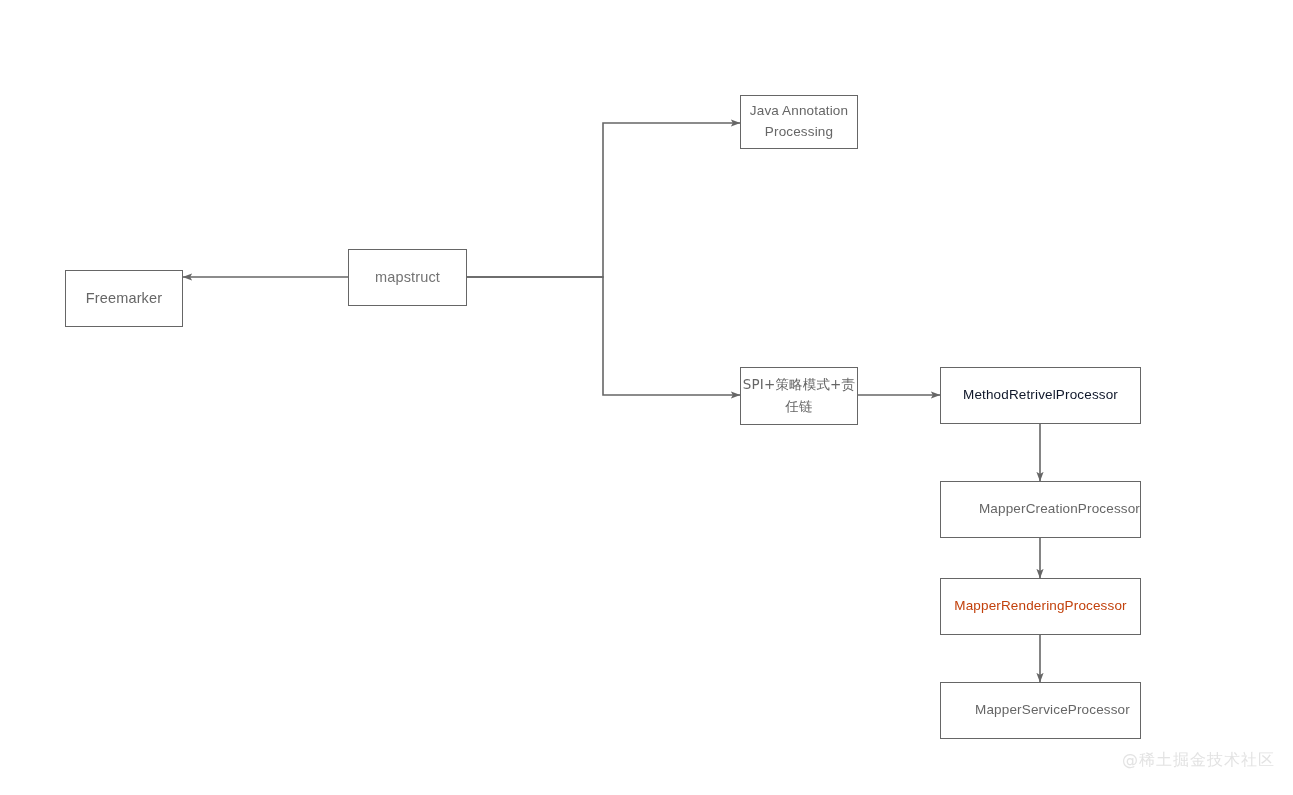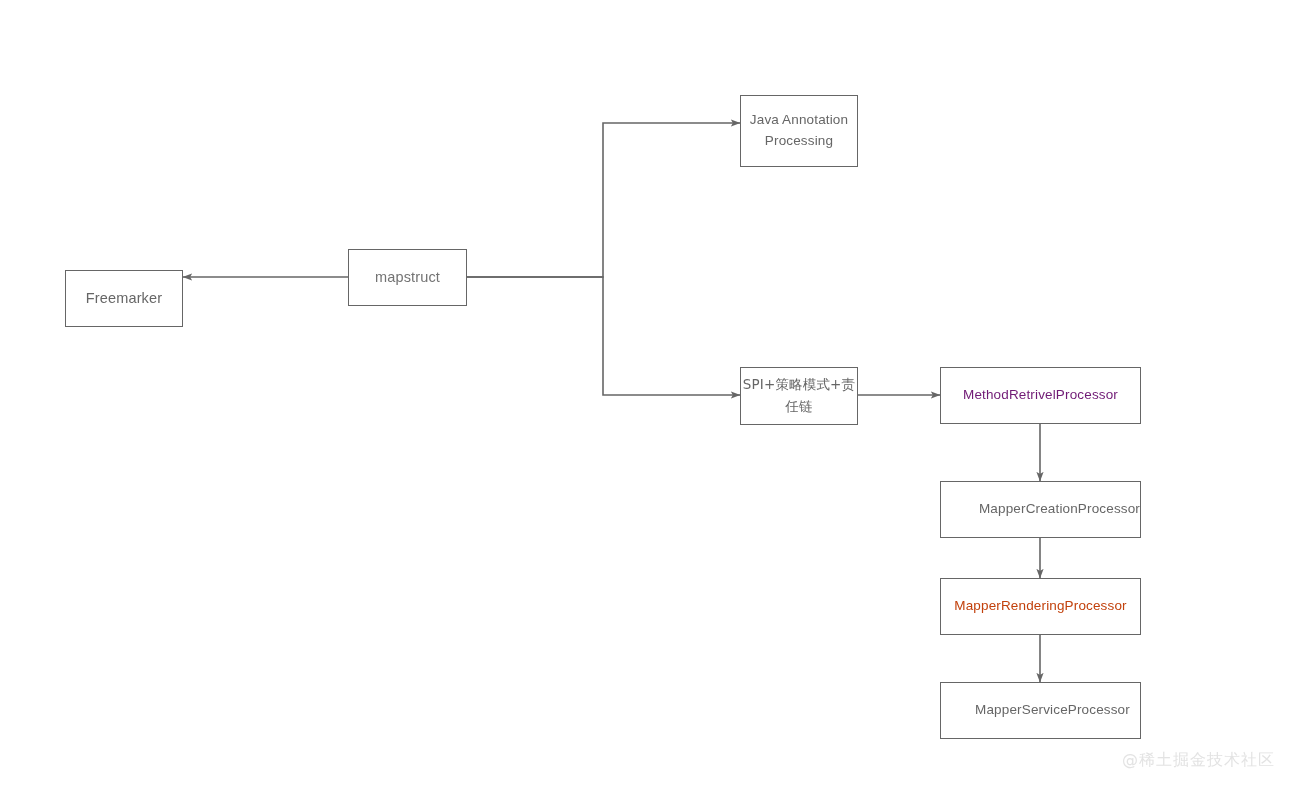--- a/index.html
+++ b/index.html
@@ -78,24 +78,24 @@
         <polyline points="858,395 940,395" fill="none" stroke="#666666" stroke-width="1.6" stroke-linejoin="miter" marker-end="url(#arrowhead)"></polyline>
         <polyline points="1040,424 1040,481" fill="none" stroke="#666666" stroke-width="1.6" stroke-linejoin="miter" marker-end="url(#arrowhead)"></polyline>
         <polyline points="1040,538 1040,578" fill="none" stroke="#666666" stroke-width="1.6" stroke-linejoin="miter" marker-end="url(#arrowhead)"></polyline>
         <polyline points="1040,635 1040,682" fill="none" stroke="#666666" stroke-width="1.6" stroke-linejoin="miter" marker-end="url(#arrowhead)"></polyline>
       </g>
   </svg>
 
   <div id="nodes">
       <div class="node" style="left: 65px; top: 260px; width: 118px; height: 57px; border-color: rgb(102, 102, 102); color: rgb(102, 102, 102); margin-top: 10px;"><span>Freemarker</span></div>
       <div class="node" style="left: 348px; top: 249px; width: 119px; height: 57px; border-color: rgb(102, 102, 102); color: #737373;"><span>mapstruct</span></div>
-      <div class="node small" style="left: 740px; top: 95px; width: 118px; height: 72px; border-color: rgb(102, 102, 102); color: rgb(102, 102, 102);"><span>Java Annotation
+      <div class="node small" style="left: 740px; top: 95px; width: 118px; height: 54px; border-color: rgb(102, 102, 102); color: rgb(102, 102, 102);"><span>Java Annotation
 Processing</span></div>
       <div class="node cjk" style="left: 740px; top: 367px; width: 118px; height: 58px; border-color: rgb(102, 102, 102); color: rgb(102, 102, 102);"><span>SPI+策略模式+责
 任链</span></div>
-      <div class="node small" style="left: 940px; top: 367px; width: 201px; height: 57px; border-color: rgb(102, 102, 102); color: #701a75;"><span>MethodRetrivelProcessor</span></div>
+      <div class="node small" style="left: 940px; top: 367px; width: 201px; height: 57px; border-color: rgb(102, 102, 102); color: #0f172a;"><span>MethodRetrivelProcessor</span></div>
       <div class="node small" style="left: 940px; top: 481px; width: 201px; height: 57px; border-color: rgb(102, 102, 102); color: rgb(102, 102, 102); justify-content: flex-end;"><span>MapperCreationProcessor</span></div>
       <div class="node small" style="left: 940px; top: 578px; width: 201px; height: 57px; border-color: rgb(102, 102, 102); color: #c2410c;"><span>MapperRenderingProcessor</span></div>
       <div class="node small" style="left: 940px; top: 682px; width: 201px; height: 57px; border-color: rgb(102, 102, 102); color: rgb(102, 102, 102); padding-left: 24px;"><span>MapperServiceProcessor</span></div>
     </div>
 
   <div id="watermark" style="color: rgb(227, 227, 227);">@稀土掘金技术社区</div>
 </div>
 
 </body></html>

